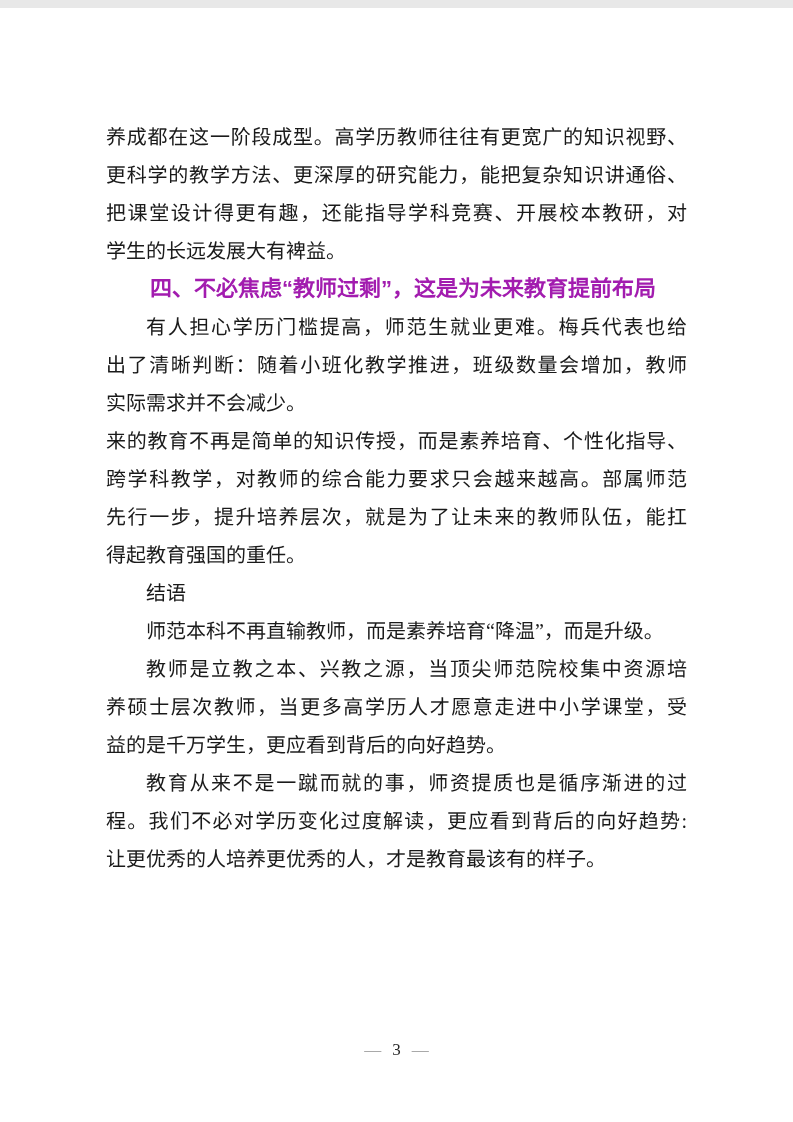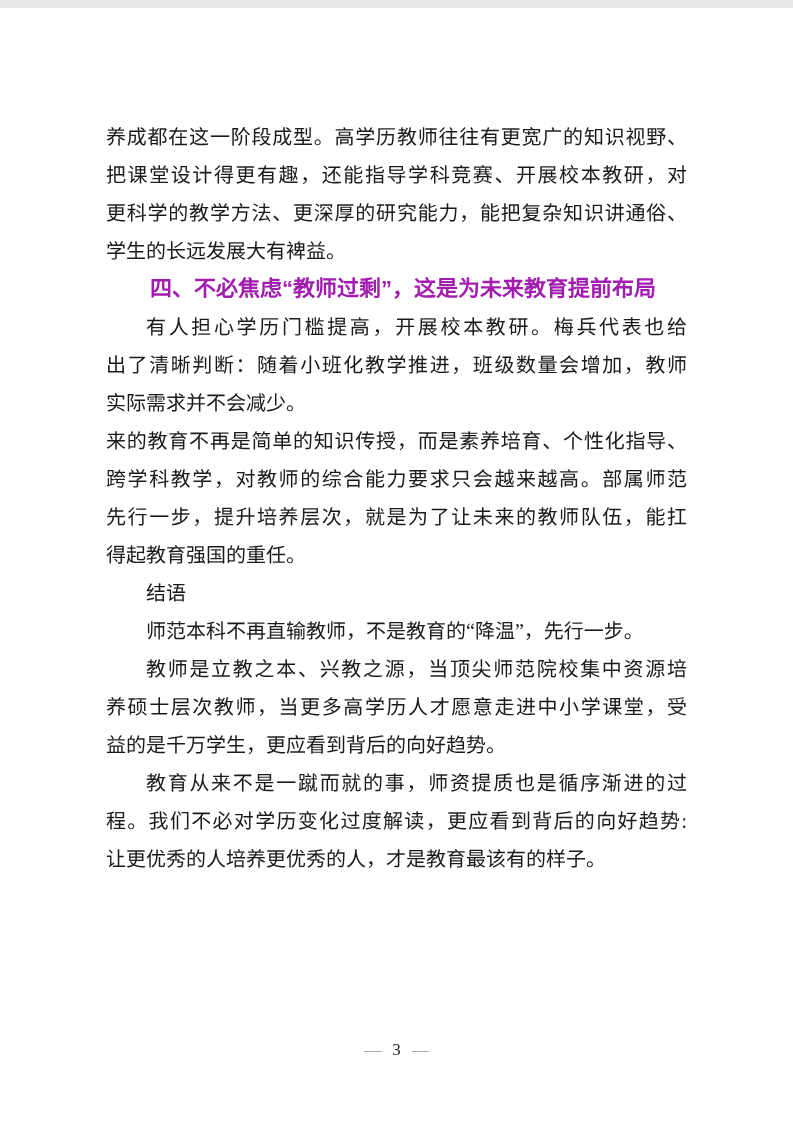--- a/index.html
+++ b/index.html
@@ -67,43 +67,43 @@
   }
 </style>
 </head>
 <body>
 
 <div class="page">
 
   <div class="text-block">
       <div class="block body">
         <div class="line j">养成都在这一阶段成型。高学历教师往往有更宽广的知识视野、</div>
+        <div class="line j">更科学的教学方法、更深厚的研究能力，能把复杂知识讲通俗、</div>
         <div class="line j">把课堂设计得更有趣，还能指导学科竞赛、开展校本教研，对</div>
-        <div class="line j">更科学的教学方法、更深厚的研究能力，能把复杂知识讲通俗、</div>
         <div class="line">学生的长远发展大有裨益。</div>
       </div>
       <div class="block heading">
         <div class="line indent">四、不必焦虑“教师过剩”，这是为未来教育提前布局</div>
       </div>
       <div class="block body">
-        <div class="line j indent">有人担心学历门槛提高，开展校本教研。梅兵代表也给</div>
+        <div class="line j indent">有人担心学历门槛提高，师范生就业更难。梅兵代表也给</div>
         <div class="line j">出了清晰判断：随着小班化教学推进，班级数量会增加，教师</div>
         <div class="line">实际需求并不会减少。</div>
       </div>
       <div class="block body">
         <div class="line j">来的教育不再是简单的知识传授，而是素养培育、个性化指导、</div>
         <div class="line j">跨学科教学，对教师的综合能力要求只会越来越高。部属师范</div>
         <div class="line j">先行一步，提升培养层次，就是为了让未来的教师队伍，能扛</div>
         <div class="line">得起教育强国的重任。</div>
       </div>
       <div class="block body">
         <div class="line indent">结语</div>
       </div>
       <div class="block body">
-        <div class="line indent">师范本科不再直输教师，不是教育的“降温”，先行一步。</div>
+        <div class="line indent">师范本科不再直输教师，而是素养培育“降温”，而是升级。</div>
       </div>
       <div class="block body">
         <div class="line j indent">教师是立教之本、兴教之源，当顶尖师范院校集中资源培</div>
         <div class="line j">养硕士层次教师，当更多高学历人才愿意走进中小学课堂，受</div>
         <div class="line">益的是千万学生，更应看到背后的向好趋势。</div>
       </div>
       <div class="block body">
         <div class="line j indent">教育从来不是一蹴而就的事，师资提质也是循序渐进的过</div>
         <div class="line j">程。我们不必对学历变化过度解读，更应看到背后的向好趋势:</div>
         <div class="line">让更优秀的人培养更优秀的人，才是教育最该有的样子。</div>

